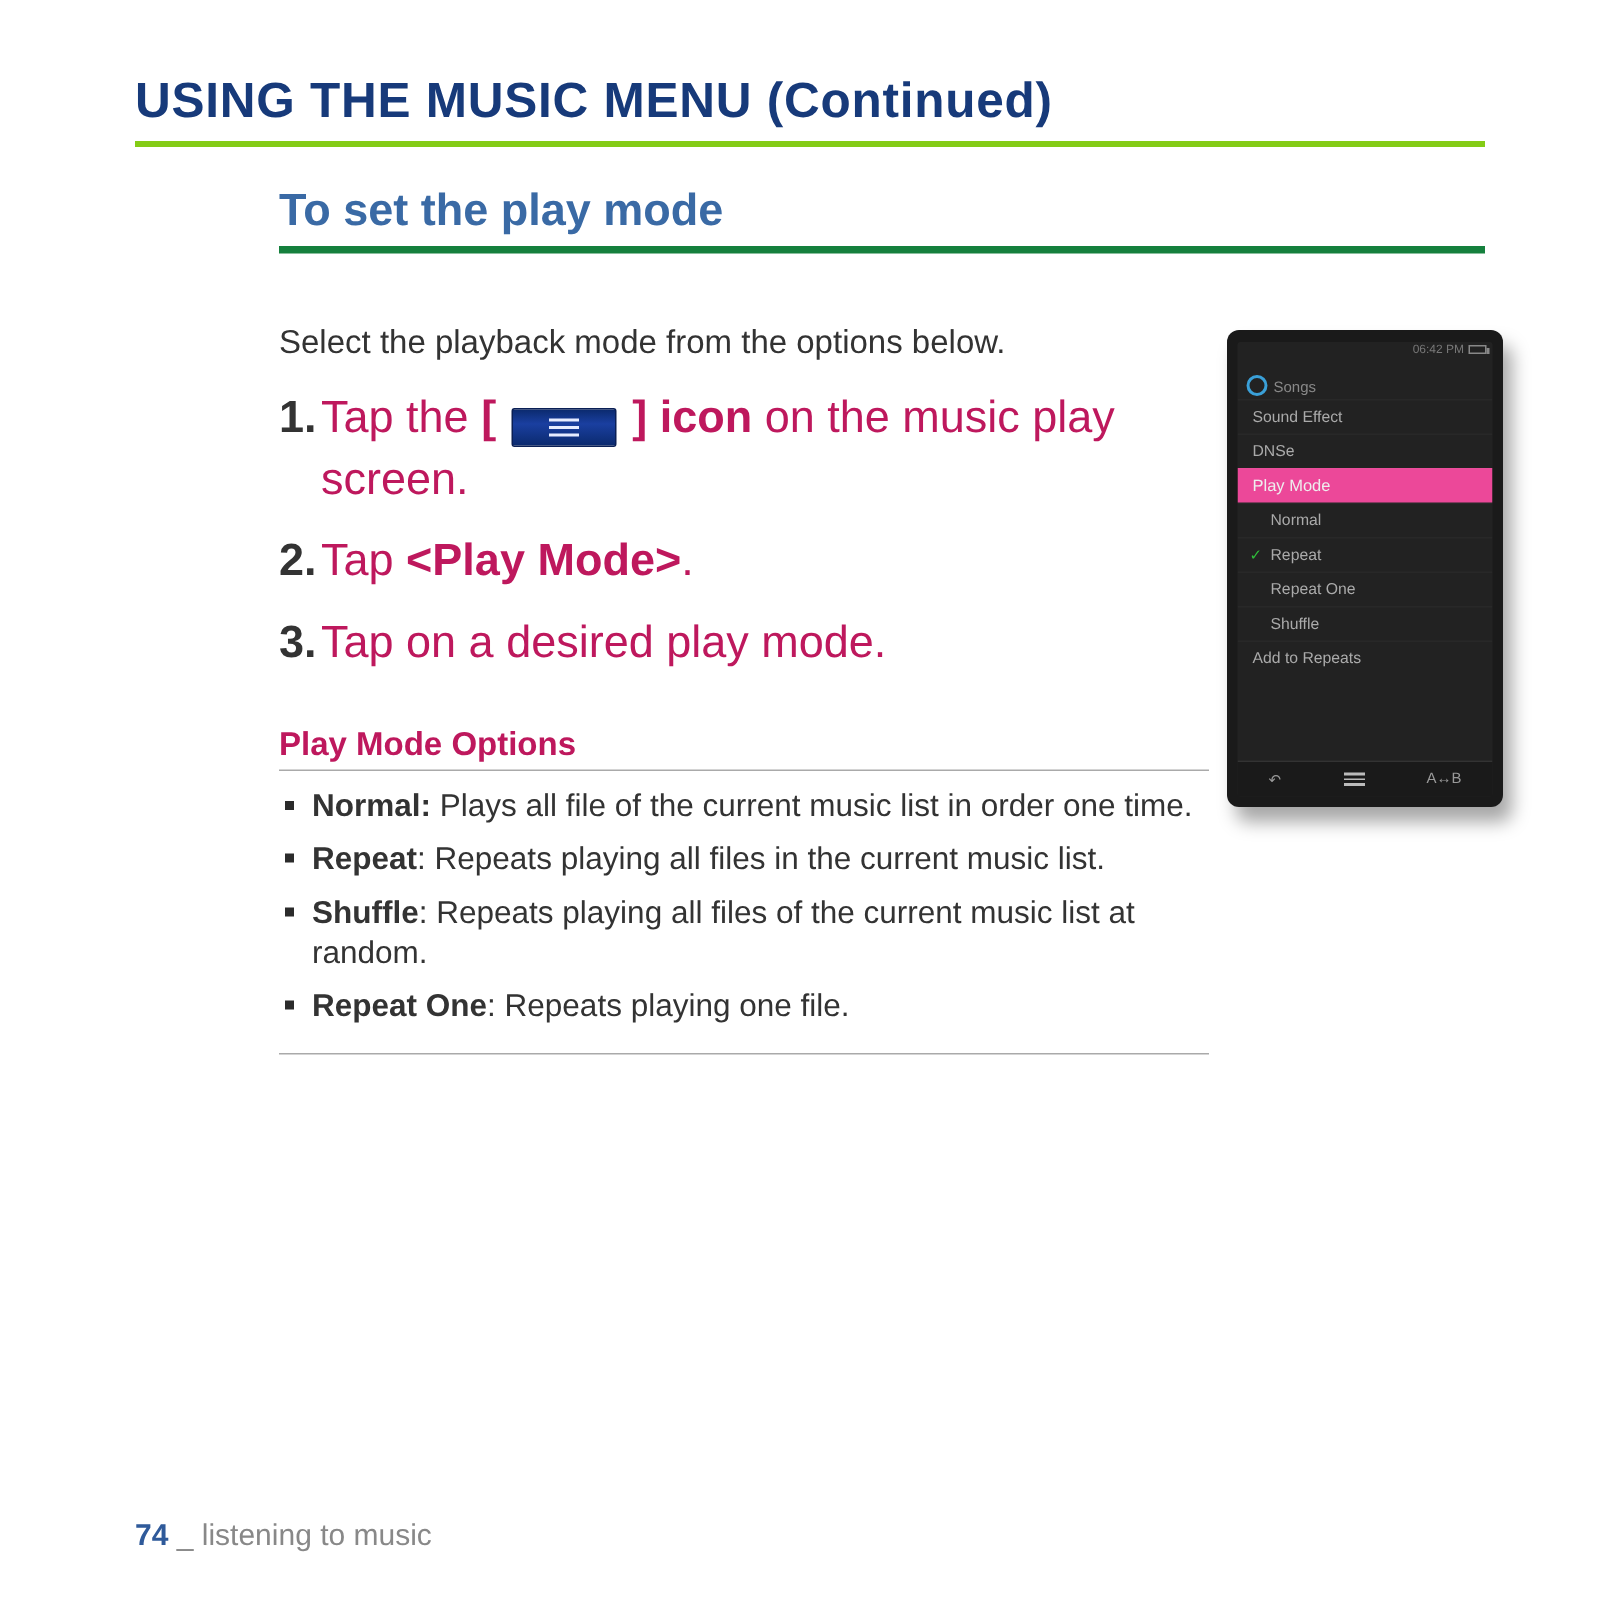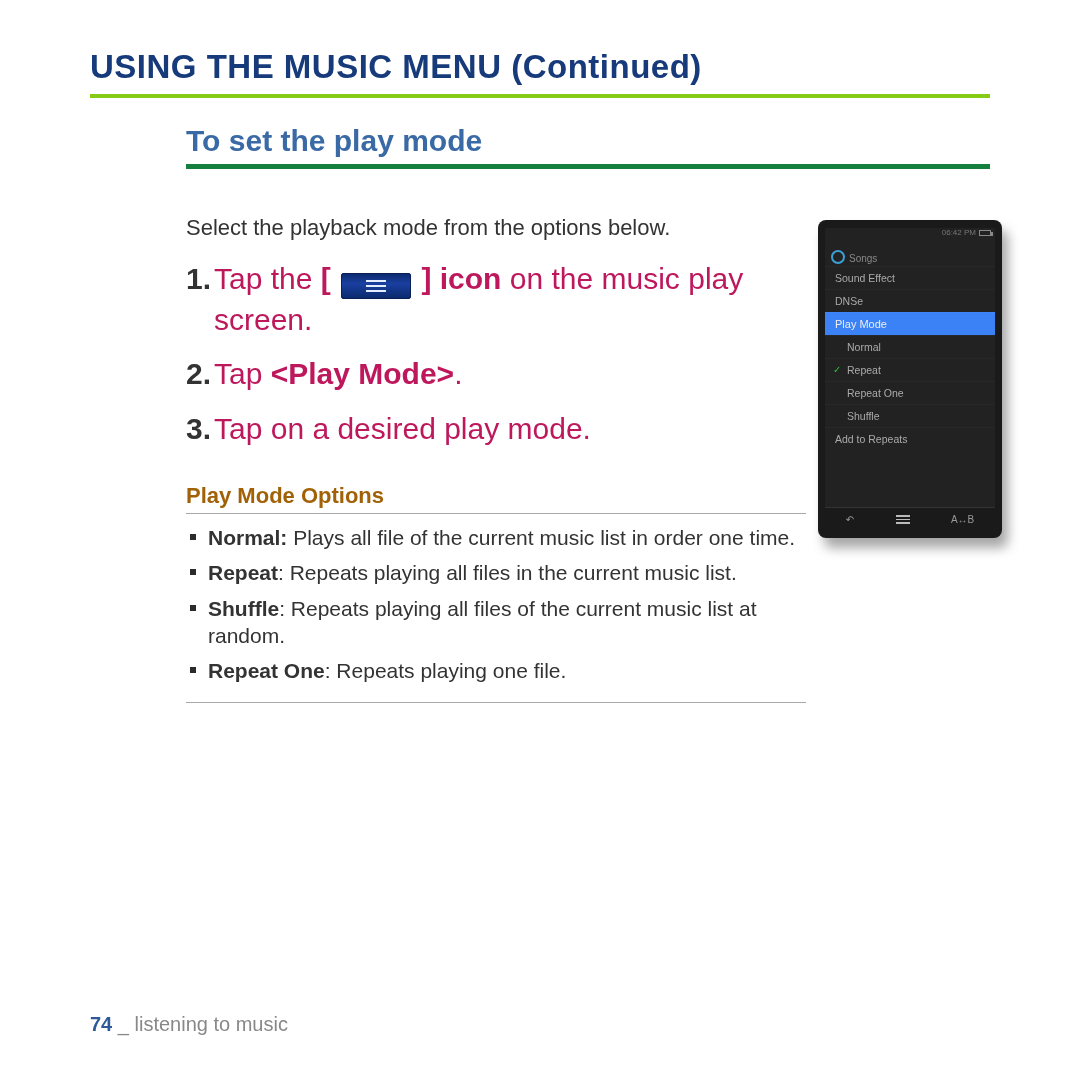--- a/index.html
+++ b/index.html
@@ -69,21 +69,21 @@
     background: linear-gradient(#0b2a6e, #1a3fa0 40%, #0b2a6e);
     border: 1px solid #0a1f55;
     border-radius: 2px;
     vertical-align: -4px;
     margin: 0 2px;
   }
   .menu-icon-chip svg { display: block; }
   .h3 {
     font-size: 22px;
     font-weight: bold;
-    color: #a16207;
+    color: #be185d;
     border-bottom: 1px solid #aaa;
     padding-bottom: 4px;
     margin-top: 34px;
     margin-bottom: 10px;
   }
   ul.opts {
     list-style: none;
     font-size: 21px;
     color: #333;
     border-bottom: 1px solid #aaa;
@@ -154,21 +154,21 @@
     position: relative;
   }
   .menu-list { padding: 2px 0; }
   .mrow {
     padding: 5px 10px;
     font-size: 10.5px;
     color: #aaa;
     border-top: 1px solid rgba(255,255,255,0.03);
   }
   .mrow.header {
-    background: #3b82f6;
+    background: #ec4899;
     color: #eee;
     font-size: 11px;
   }
   .mrow.sub { padding-left: 22px; position: relative; }
   .mrow.sub.check::before {
     content: "✓";
     position: absolute;
     left: 8px;
     color: #2fbf3a;
     font-size: 10px;

